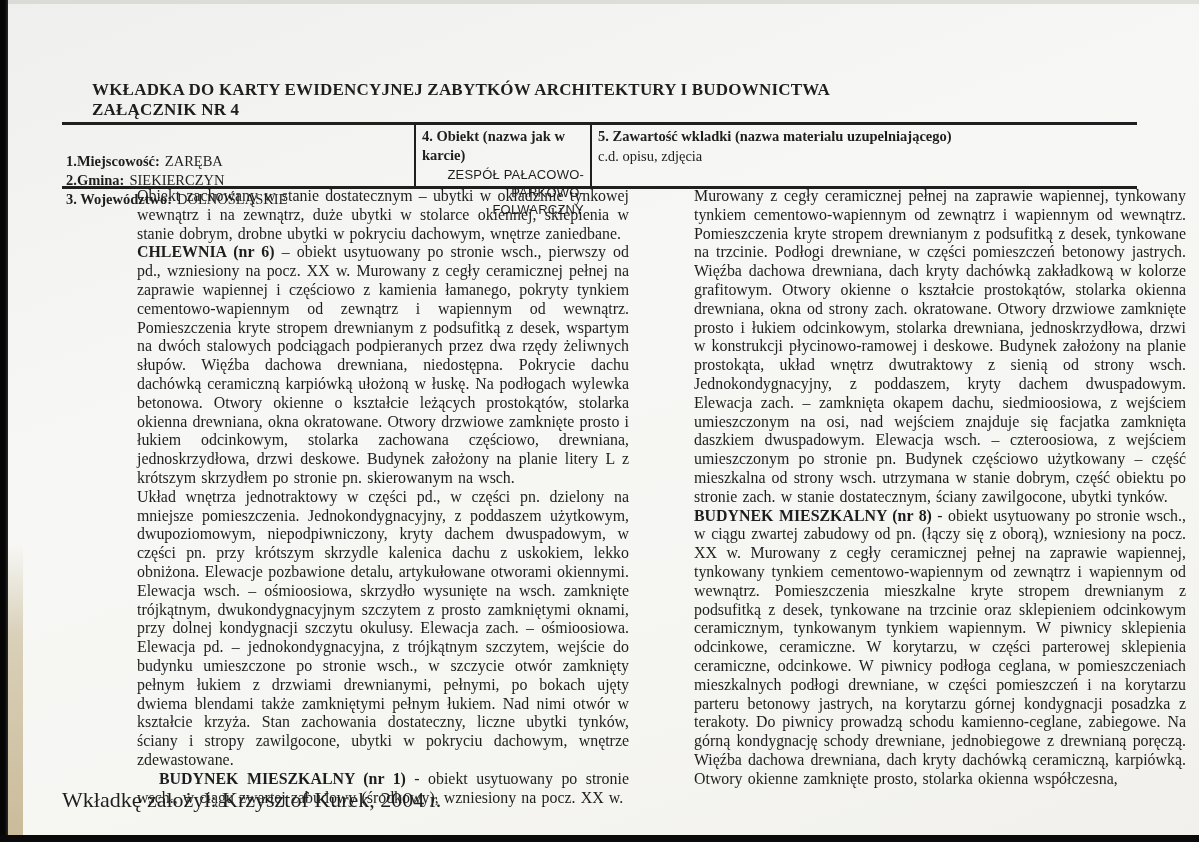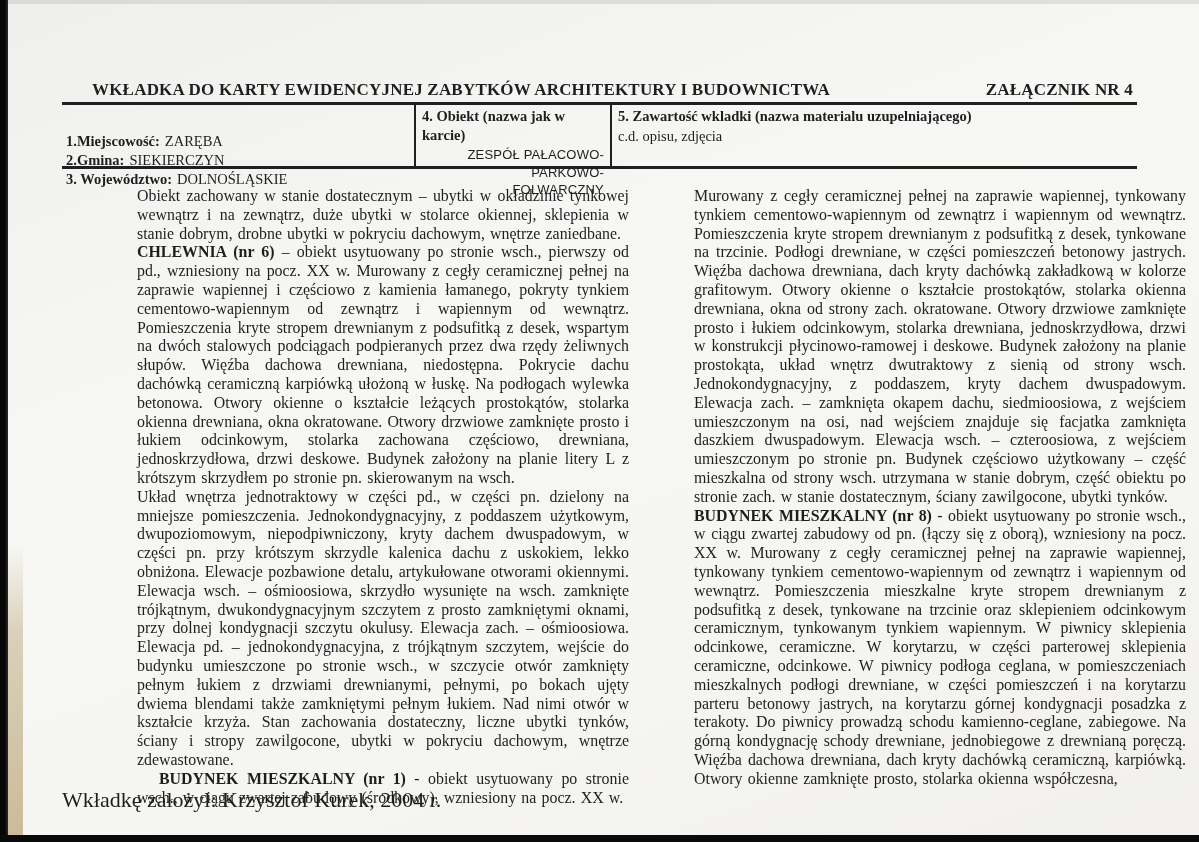--- a/index.html
+++ b/index.html
@@ -15,27 +15,27 @@
   .edge-left{position:absolute;left:0;top:0;width:8px;height:100%;
     background:linear-gradient(90deg,#060606 60%,#2a2a2a 100%);}
   .edge-left-beige{position:absolute;left:8px;top:545px;width:15px;height:297px;
     background:linear-gradient(180deg,rgba(211,201,173,0) 0%,rgba(208,196,166,.75) 30%,#cabb99 100%);}
   .edge-bottom{position:absolute;left:0;bottom:0;width:100%;height:7px;background:#0a0a0a;}
   .edge-top{position:absolute;left:0;top:0;width:100%;height:4px;background:rgba(180,180,176,.35);}
 
   
   .header{position:absolute;left:62px;top:80px;width:1075px;}
   .title-row{display:flex;justify-content:space-between;align-items:baseline;
-    font-weight:bold;font-size:17px;letter-spacing:.2px;padding:0 4px 2px 30px;}
+    font-weight:bold;font-size:17px;letter-spacing:.2px;padding:0 4px 2px 30px;flex-direction:column;}
   .doc-title{white-space:nowrap;}
   .annex{white-space:nowrap;}
   .form-table{display:flex;border-top:3px solid #1f1f1f;border-bottom:3px solid #1f1f1f;height:61px;}
   .cell{box-sizing:border-box;padding:2px 6px;font-size:14.5px;line-height:19px;}
   .cell1{width:352px;padding-left:4px;margin-top:25px;}
-  .cell2{width:198px;border-left:2px solid #1f1f1f;border-right:2px solid #1f1f1f;}
+  .cell2{width:178px;border-left:2px solid #1f1f1f;border-right:2px solid #1f1f1f;}
   .cell3{flex:1;}
   .flabel{font-weight:bold;}
   .field .flabel{margin-right:5px;}
   .obj-value{font-family:"Liberation Sans",sans-serif;text-align:right;
     font-size:13px;line-height:17.5px;margin-top:1px;letter-spacing:.2px;}
   .cell3 .fvalue{display:block;text-align:left;margin-top:1px;}
 
   
   .columns{position:absolute;left:95px;top:187px;display:flex;gap:23px;}
   .col{width:492px;text-align:justify;font-size:15.9px;line-height:18.8px;word-spacing:1.2px;margin-left:42px;}

